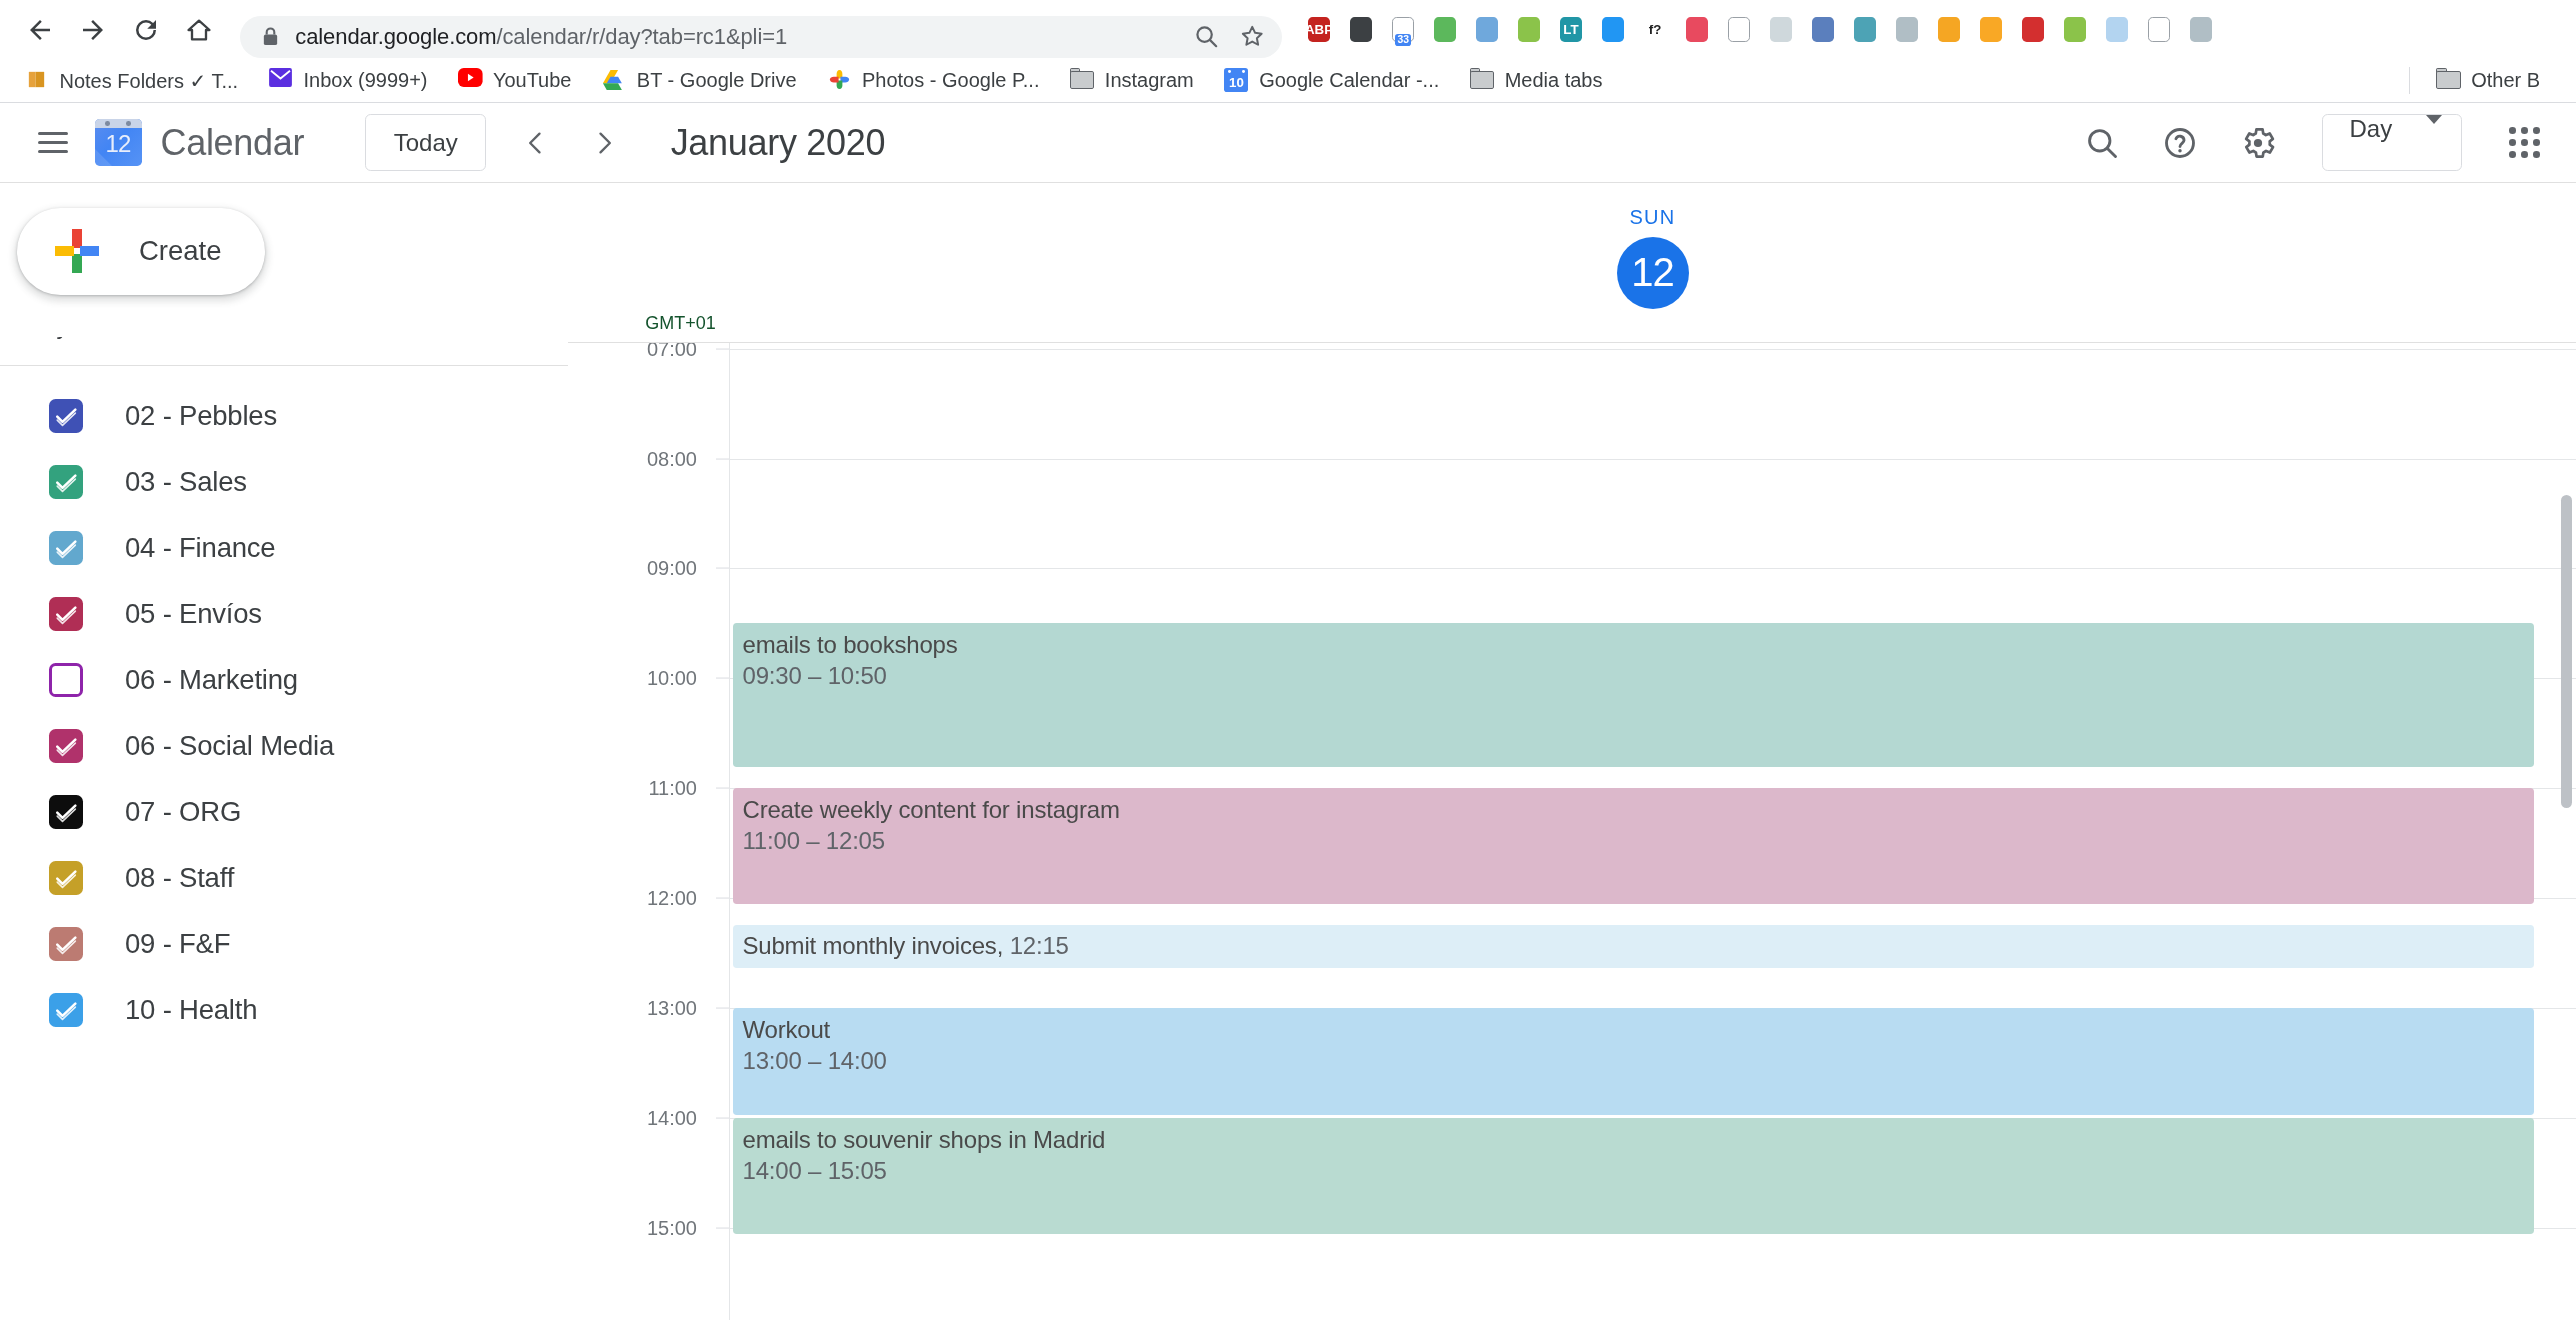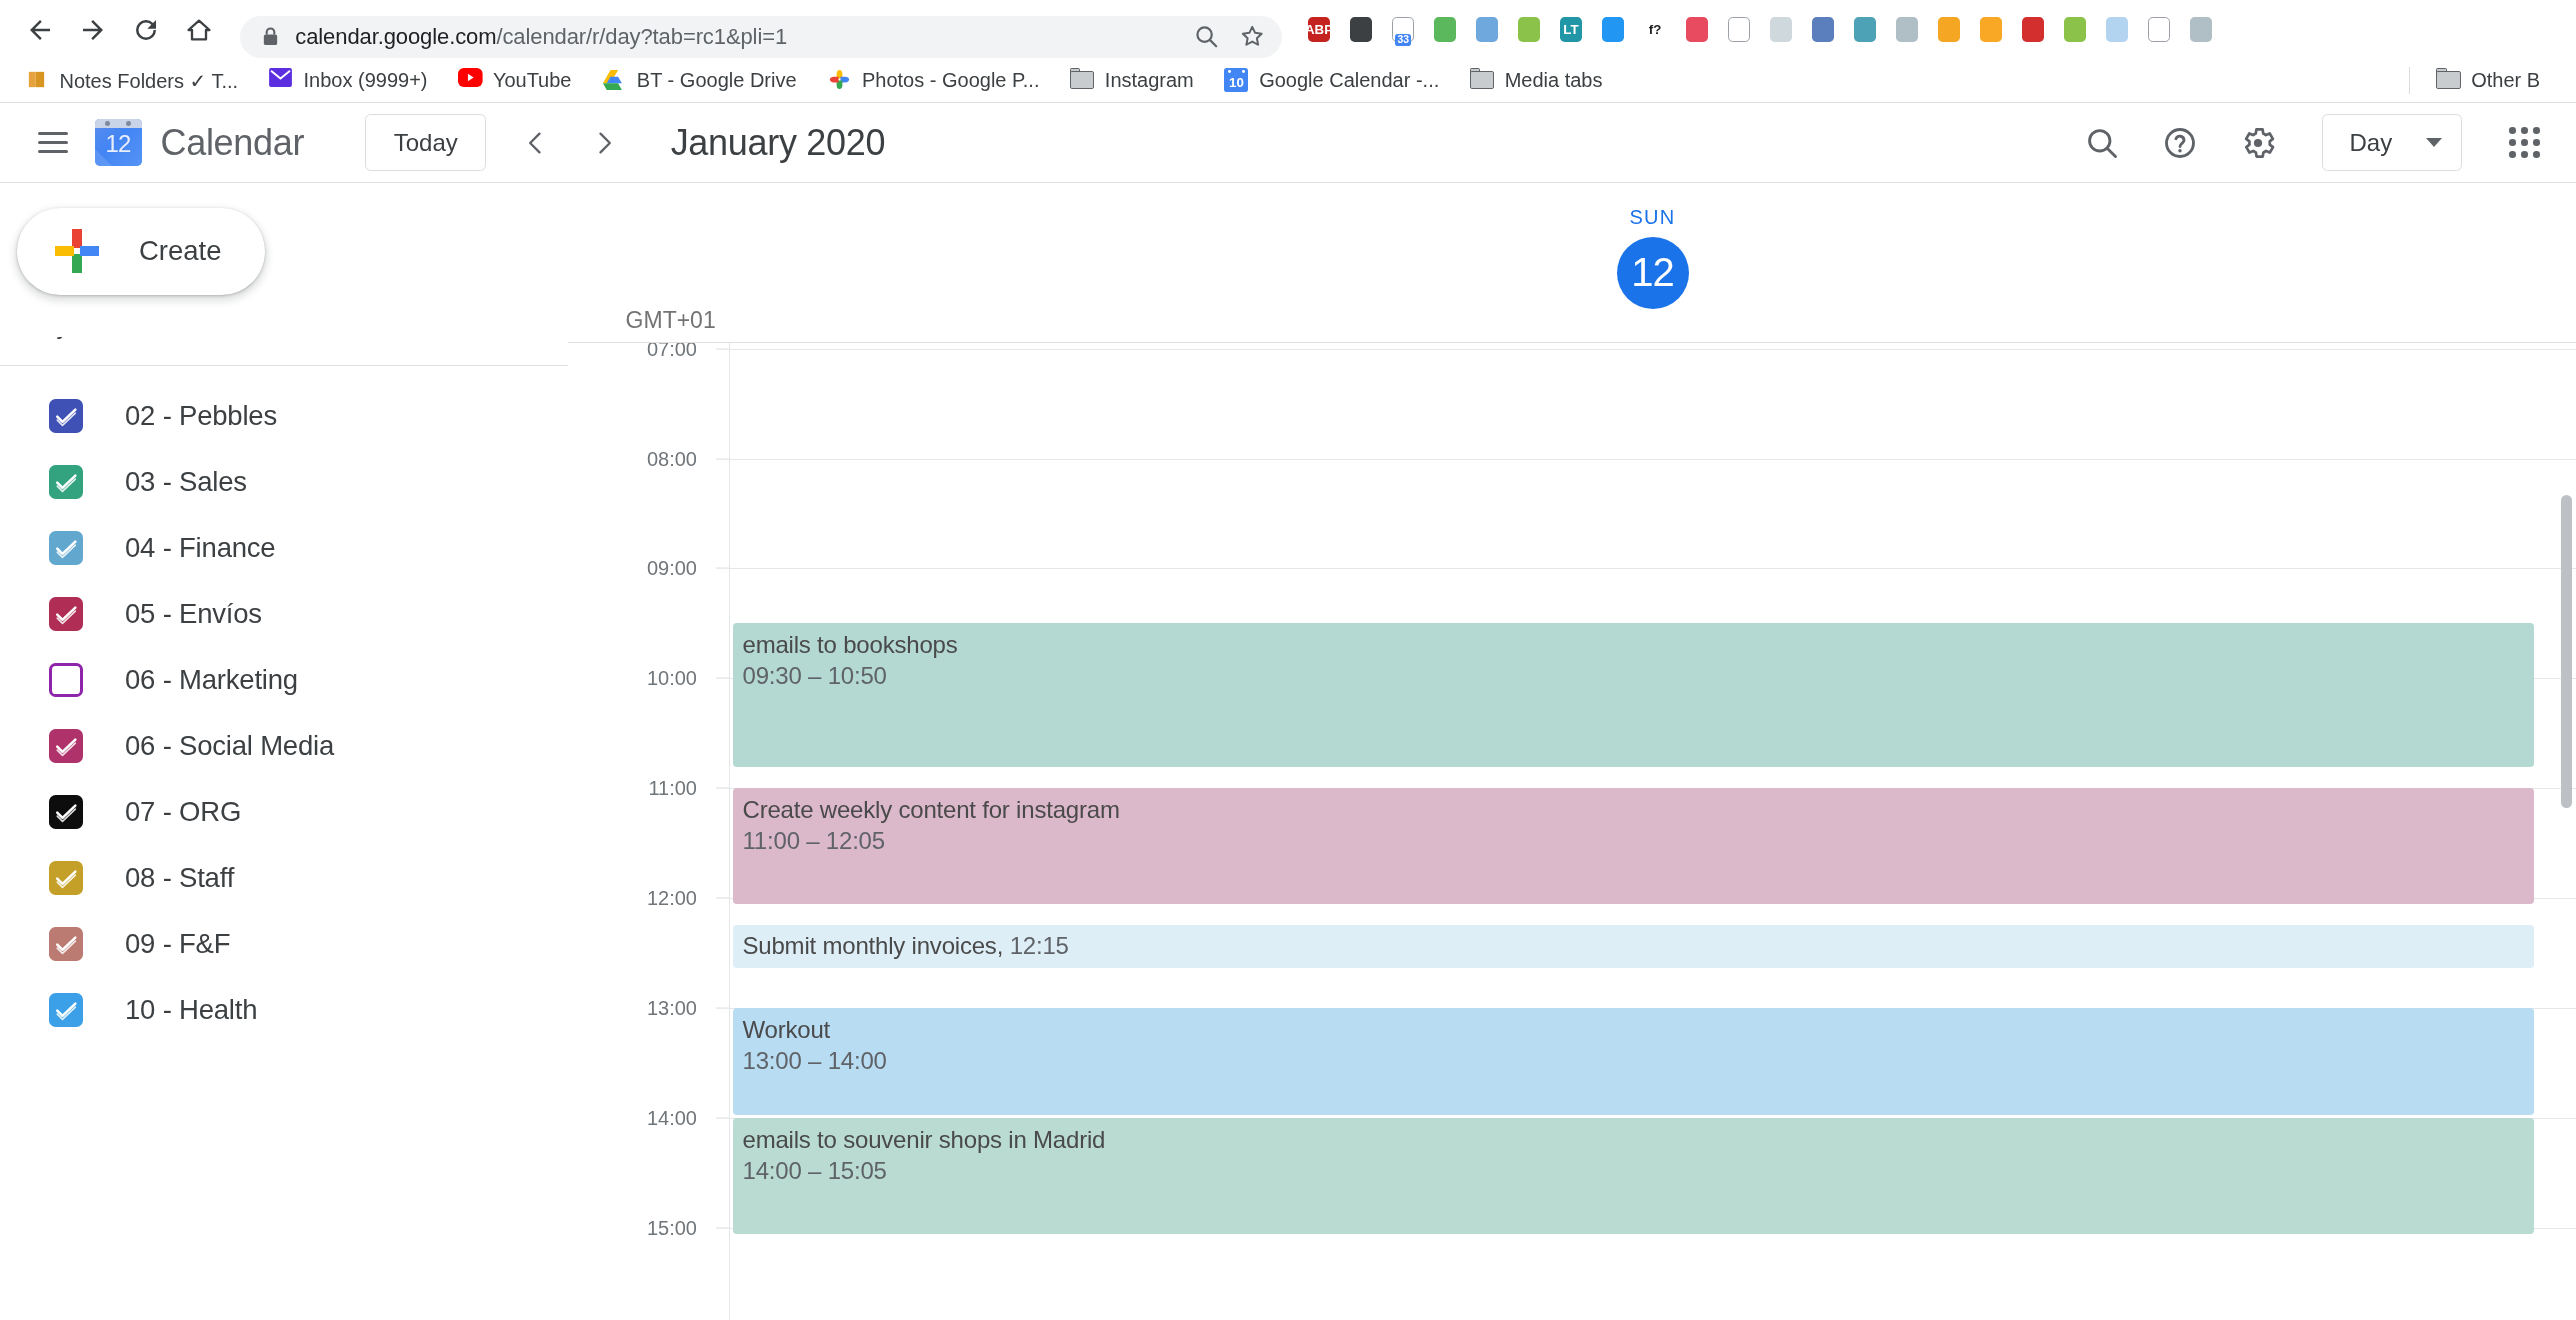--- a/index.html
+++ b/index.html
@@ -187,21 +187,21 @@
     flex: 0 0 auto;
   }
   .header-spacer { flex: 1 1 auto; }
   .hdr-icon-btn { width:61px;height:61px;display:flex;align-items:center;justify-content:center;border-radius:50%;flex:0 0 auto;margin-left:17px;}
   .view-select {
     margin-left: 34px;
     height: 57px;
     min-width: 140px;
     border: 0.9px solid #dadce0;
     border-radius: 5.7px;
-    display:flex; align-items:center; justify-content:space-between;
+    display:flex; align-items:flex-start; justify-content:space-between;
     padding: 0 19px 0 26.5px;
     gap: 21px;
     flex:0 0 auto;
   }
   .view-select .lbl { font-size:24px; color:#3c4043; }
   .caret { width:0;height:0;border-left:8.5px solid transparent;border-right:8.5px solid transparent;border-top:9.5px solid #5f6368; }
   .apps-grid { width:61px;height:61px;display:flex;align-items:center;justify-content:center;margin-left:32px;flex:0 0 auto;}
   .apps-grid .g { display:grid; grid-template-columns:repeat(3,6.6px); gap:5.7px; }
   .apps-grid .g i { width:6.6px;height:6.6px;border-radius:50%;background:#5f6368; display:block;}
 
@@ -274,22 +274,22 @@
   .day-header {
     height: 159px;
     display: flex;
     flex: 0 0 auto;
     position: relative;
   }
   .dh-gutter { width: 161px; flex: 0 0 161px; position: relative; }
   .tz-label {
     position: absolute;
     right: 13.3px; bottom: 7.6px;
-    font-size: 23px;
-    color: #737373;
+    font-size: 18px;
+    color: #14532d;
   }
   .dh-col { flex: 1 1 auto; display:flex; flex-direction:column; align-items:center; padding-top: 23px; }
   .dow {
     font-size: 20px;
     color: #1a73e8;
     letter-spacing: 1.3px;
     font-weight: 500;
   }
   .daynum {
     margin-top: 7.6px;

